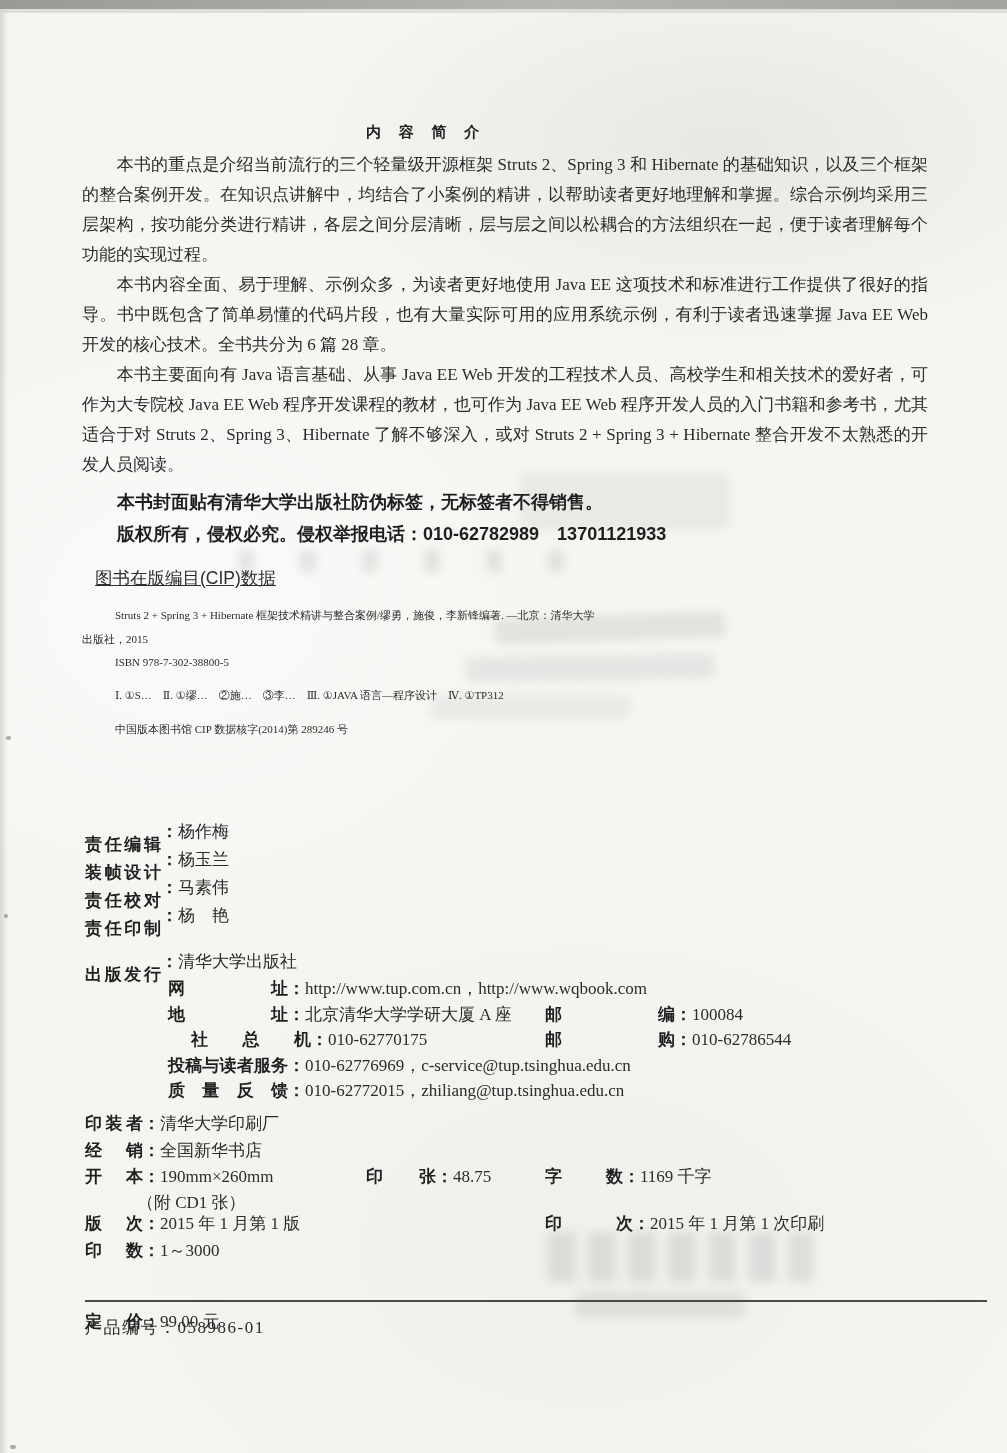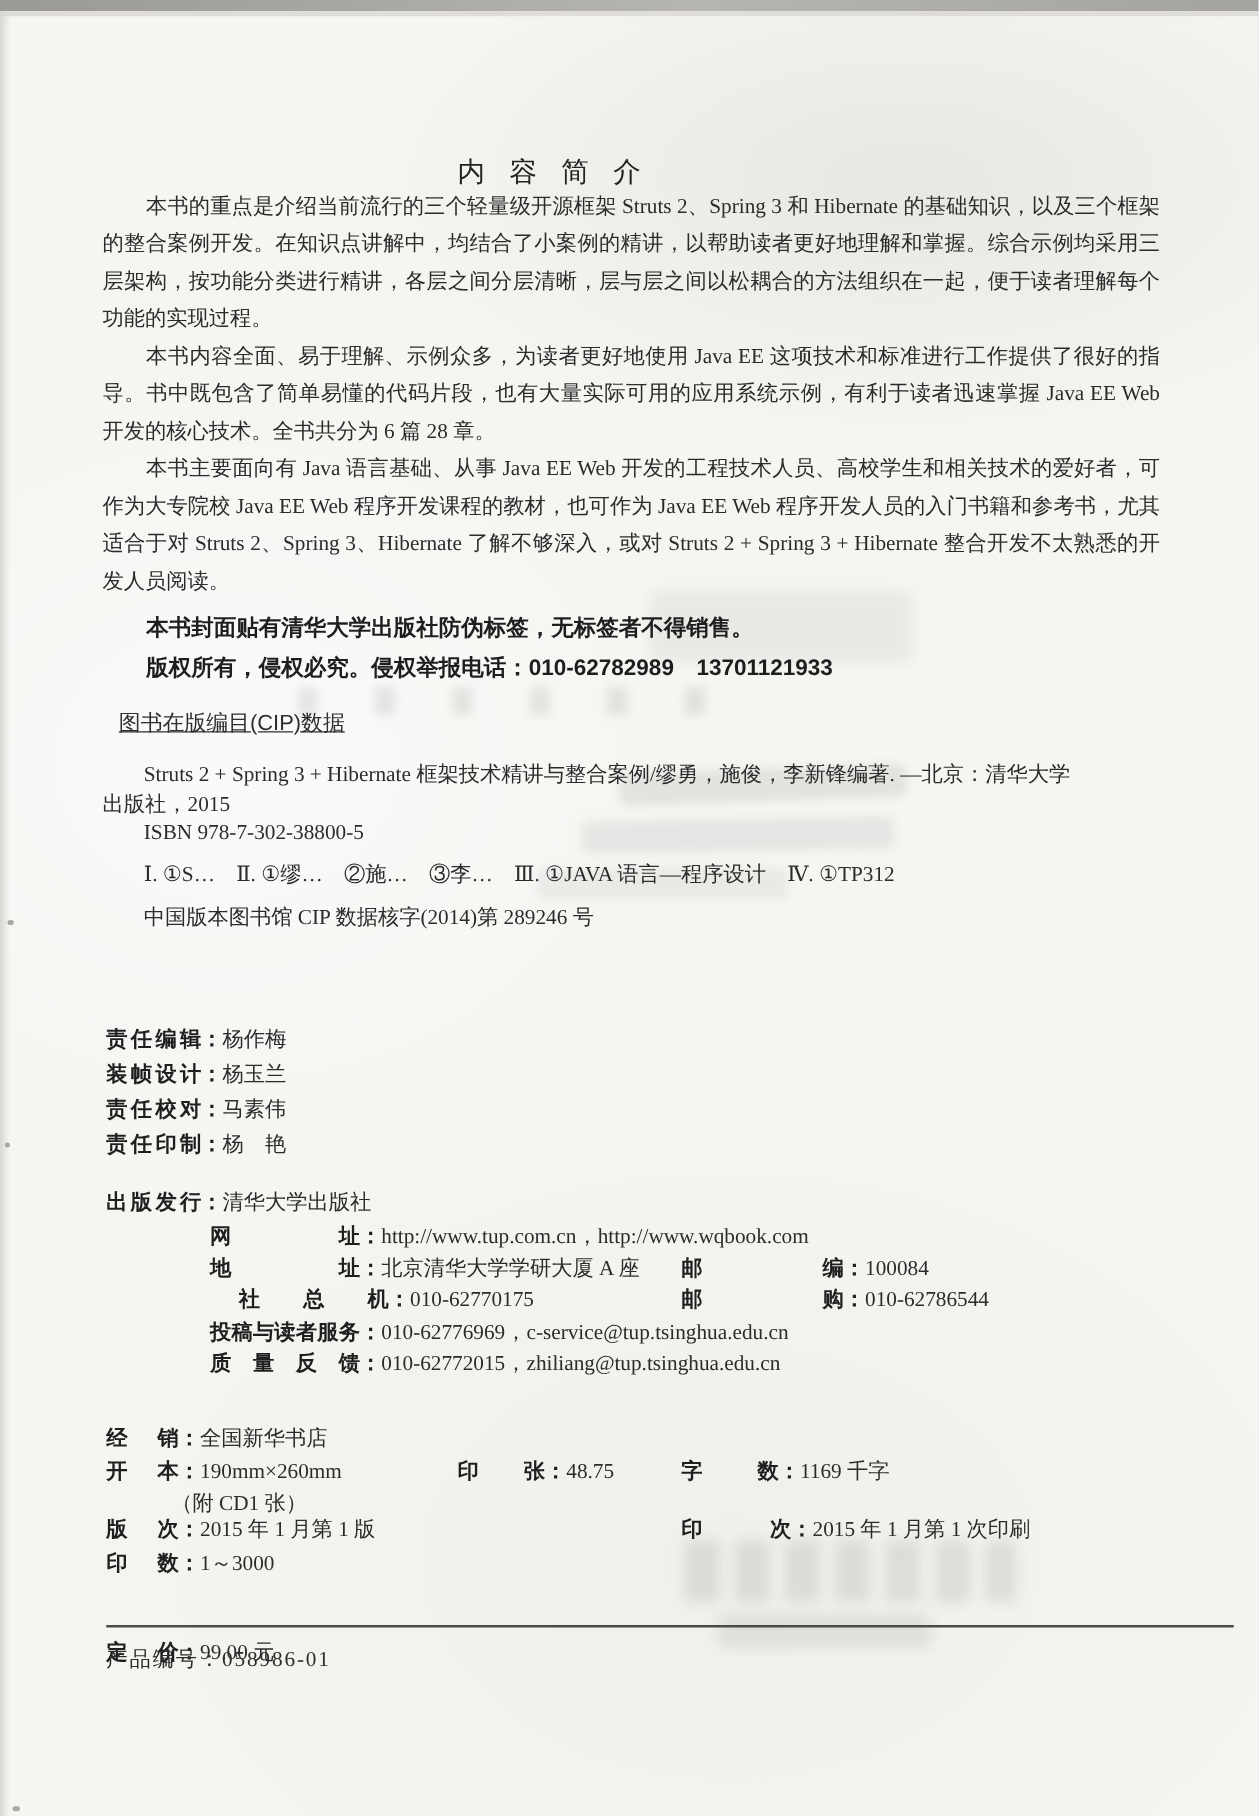--- a/index.html
+++ b/index.html
@@ -20,40 +20,40 @@
   .abs{position:absolute;}
   .edge-top{top:0;left:0;width:1007px;height:9px;
     background:linear-gradient(90deg,#9b9996,#b7b5b2 55%,#a5a3a0);}
   .edge-top2{top:9px;left:0;width:1007px;height:4px;background:#dfddda;}
   .edge-left{top:9px;left:0;width:8px;height:1444px;
     background:linear-gradient(90deg,#d9d7d4,rgba(0,0,0,0));}
   .speck{background:#6b6b68;border-radius:2px;opacity:.55;}
 
   .title{
     top:123px;left:366px;
-    font-size:22px;font-weight:400;letter-spacing:7px;color:#222;
+    font-size:15px;font-weight:700;letter-spacing:7px;color:#222;
     font-family:"Liberation Serif","DejaVu Serif",serif;white-space:nowrap;
   }
   .paras{top:150px;left:82px;width:846px;}
   .paras p{margin:0;text-indent:2.05em;font-size:17px;line-height:30px;
     text-align:justify;color:#2b2b2b;}
 
   .bold-sans{font-family:"Liberation Sans","DejaVu Sans",sans-serif;font-weight:700;}
   .notice{font-size:18px;color:#1e1e1e;white-space:nowrap;margin-left:35px;}
 
   .cip-heading{top:566px;left:95px;font-size:17.5px;color:#2e2e2e;
     font-family:"Liberation Sans","DejaVu Sans",sans-serif;white-space:nowrap;text-decoration:underline;}
-  .cipline{font-size:17px;color:#2b2b2b;white-space:nowrap;}
+  .cipline{font-size:11px;color:#2b2b2b;white-space:nowrap;}
 
   .row{position:absolute;left:0;width:1007px;height:26px;font-size:17px;white-space:nowrap;}
   .g{position:absolute;top:0;white-space:nowrap;}
   .lbl{display:inline-block;vertical-align:top;
     font-family:"Liberation Sans","DejaVu Sans",sans-serif;font-weight:700;color:#1f1f1f;
     text-align:justify;text-align-last:justify;}
-  .w76{width:76px;} .w120{width:120px;} .w130{width:130px;}
+  .w76{width:76px;margin-top:13px;} .w120{width:120px;} .w130{width:130px;}
   .w58{width:58px;} .w70{width:70px;} .w78{width:78px;} .w88{width:88px;}
   .colon{font-family:"Liberation Sans","DejaVu Sans",sans-serif;font-weight:700;color:#1f1f1f;}
   .val{color:#2b2b2b;}
 
   .hr{top:1300px;left:85px;width:902px;height:0;border-top:2px solid #4a4a48;}
   .footer-line{top:1316px;left:85px;font-size:17px;letter-spacing:1.5px;white-space:nowrap;}
 
   .ghost{position:absolute;pointer-events:none;filter:blur(4px);}
   .g0{top:472px;left:520px;width:210px;height:58px;background:rgba(130,130,130,.10);filter:blur(6px);border-radius:8px;}
   .g1{top:550px;left:238px;width:340px;height:22px;opacity:.55;
@@ -129,20 +129,23 @@
     <span class="g" style="left:168px;margin-left:23px;"><span class="lbl w120">社总机</span><span class="colon">：</span><span class="val">010-62770175</span></span>
     <span class="g" style="left:545px;"><span class="lbl w130">邮购</span><span class="colon">：</span><span class="val">010-62786544</span></span>
   </div>
   <div class="row" style="top:1054px;">
     <span class="g" style="left:168px;"><span class="lbl w120">投稿与读者服务</span><span class="colon">：</span><span class="val">010-62776969，c-service@tup.tsinghua.edu.cn</span></span>
   </div>
   <div class="row" style="top:1079px;">
     <span class="g" style="left:168px;"><span class="lbl w120">质量反馈</span><span class="colon">：</span><span class="val">010-62772015，zhiliang@tup.tsinghua.edu.cn</span></span>
   </div>
 
+  <div class="row" style="top:1112px;">
+    <span class="g" style="left:85px;"><span class="lbl w58">印装者</span><span class="colon">：</span><span class="val">清华大学印刷厂</span></span>
+  </div>
   <div class="row" style="top:1139px;">
     <span class="g" style="left:85px;"><span class="lbl w58">经销</span><span class="colon">：</span><span class="val">全国新华书店</span></span>
   </div>
   <div class="row" style="top:1165px;">
     <span class="g" style="left:85px;"><span class="lbl w58">开本</span><span class="colon">：</span><span class="val">190mm×260mm</span></span>
     <span class="g" style="left:366px;"><span class="lbl w70">印张</span><span class="colon">：</span><span class="val">48.75</span></span>
     <span class="g" style="left:545px;"><span class="lbl w78">字数</span><span class="colon">：</span><span class="val">1169 千字</span></span>
   </div>
   <div class="row" style="top:1191px;">
     <span class="g" style="left:137px;"><span class="val">（附 CD1 张）</span></span>

